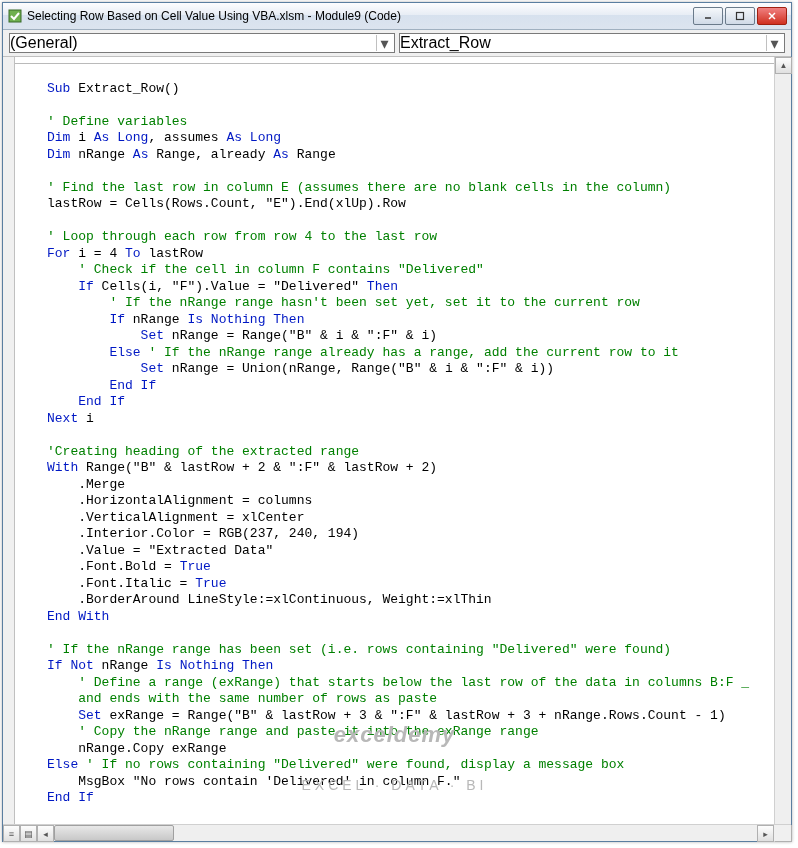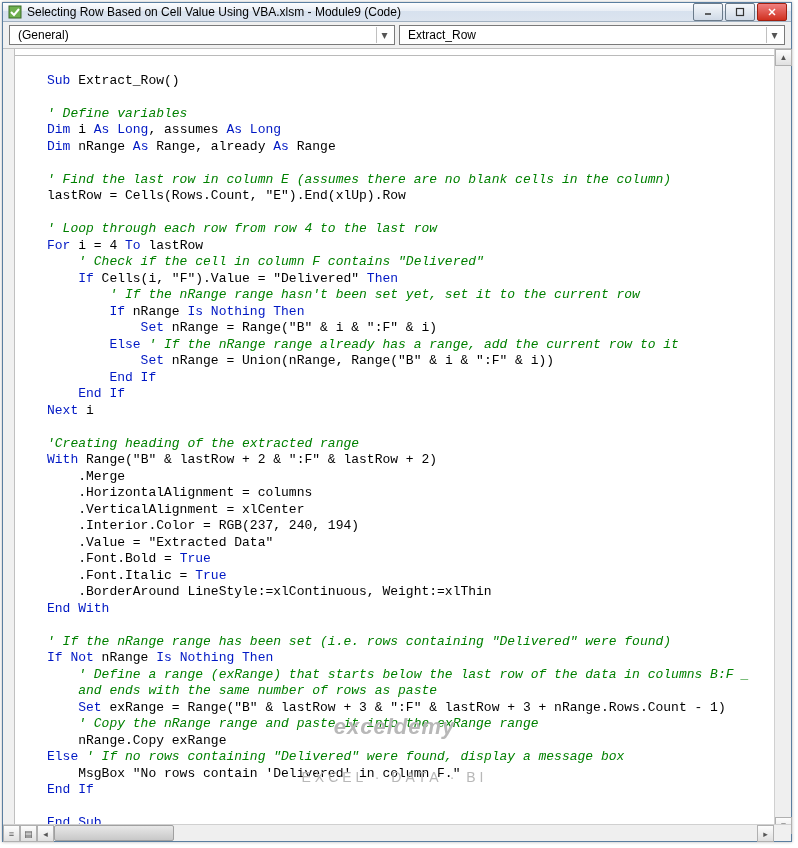--- a/index.html
+++ b/index.html
@@ -16,21 +16,21 @@
     border: 1px solid #5a7ea0;
     width: 790px;
     height: 840px;
     margin: 2px;
     position: relative;
     background: #fff;
     box-shadow: 0 0 3px rgba(0,0,0,0.3);
   }
   .titlebar {
     background: linear-gradient(to bottom, #fdfdfe 0%, #e8edf5 45%, #d7e1ee 46%, #dce4ef 100%);
-    height: 19px;
+    height: 27px;
     display: flex;
     align-items: center;
     padding: 0 4px;
     border-bottom: 1px solid #a0b0c0;
   }
   .titlebar .icon {
     width: 16px;
     height: 16px;
     display: inline-flex;
     align-items: center;
@@ -73,23 +73,23 @@
     background: #f0f0f0;
     border-bottom: 1px solid #c0c0c0;
   }
   .dropdown {
     flex: 1;
     height: 20px;
     background: #fff;
     border: 1px solid #7a7a7a;
     display: flex;
     align-items: center;
-    padding: 0 8px;
-    position: relative;
-    font-size: 12px;
+    padding: 0 0;
+    position: relative;
+    font-size: 16px;
   }
   .dropdown .chev {
     position: absolute;
     right: 2px;
     top: 1px;
     width: 16px;
     height: 16px;
     display: flex;
     align-items: center;
     justify-content: center;
@@ -152,21 +152,21 @@
     border: 1px solid #b0b0b0;
     background: linear-gradient(to bottom,#fdfdfd,#e0e0e0);
     display:flex;align-items:center;justify-content:center;
     font-size:9px;color:#555;
   }
   .bottombar .htrack { flex:1; background:#efefef; position:relative; }
   .bottombar .hthumb { position:absolute; left:0; top:0; bottom:0; width:120px; background:linear-gradient(to bottom,#e8e8e8,#c8c8c8); border:1px solid #a0a0a0; border-radius:2px;}
   .hr-line { border-top:1px solid #bababa; margin-left:-4px; margin-right:-4px; }
   
   .kw { color: #0018c4; text-align: right; }
-  .cm { color: #008000; font-style: italic; }
+  .cm { color: #008000; }
   .watermark {
     position: absolute;
     bottom: 16px;
     left: 50%;
     transform: translateX(-50%);
     text-align: center;
     color: #b8b8b8;
     font-family: Arial, sans-serif;
     pointer-events: none;
   }

